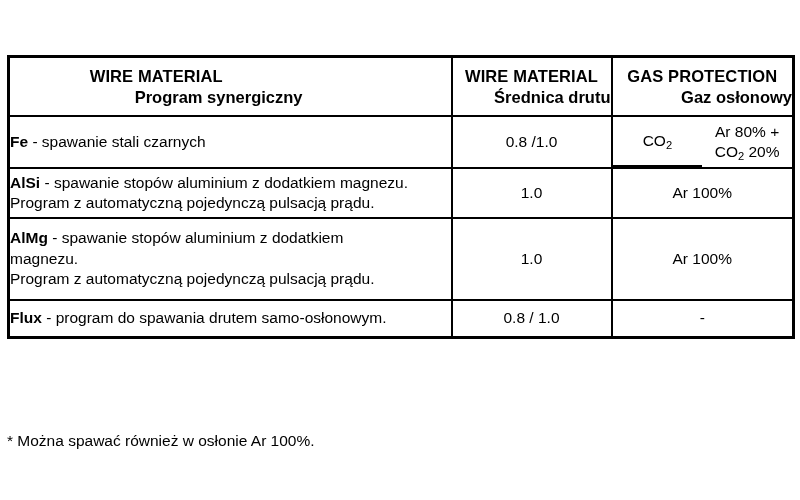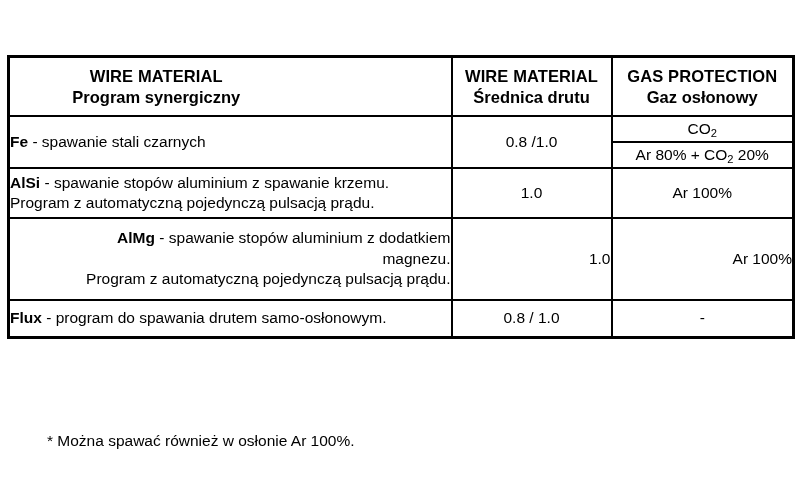--- a/index.html
+++ b/index.html
@@ -60,20 +60,21 @@
     font-weight: bold;
     font-size: 16.5px;
     letter-spacing: 0.1px;
     line-height: 1.22;
   }
   .hdr-pl {
     display: block;
     font-weight: bold;
     font-size: 16.5px;
     line-height: 1.22;
+    text-align: right;
   }
   .header-material .hdr-en,
   .header-material .hdr-pl {
     
     padding-right: 148px;
   }
 
   
   td.material-cell {
     text-align: left;
@@ -85,28 +86,28 @@
   }
   .mat-code { font-weight: bold; }
   .mat-line { display: block; white-space: nowrap; }
   .mat-line.bold { font-weight: normal; }
 
   
   tr.row-fe   td { height: 50px; }
   tr.row-ss   td { height: 47px; }
   tr.row-cusi td { height: 47px; }
   tr.row-alsi td { height: 48px; }
-  tr.row-almg td { height: 80px; text-align: right; }
+  tr.row-almg td { height: 80px; }
   tr.row-flux td { height: 35px; }
 
   
   td.gas-split { padding: 0; }
   .gas-split-inner {
     display: flex;
-    flex-direction: column;
+    flex-direction: row;
     height: 100%;
   }
   .gas-sub {
     flex: 1 1 0;
     display: flex;
     align-items: center;
     justify-content: center;
     text-align: center;
   }
   .gas-sub.top { border-bottom: 2px solid #000; }
@@ -119,21 +120,20 @@
   }
 
   
   #footnote {
     position: absolute;
     left: 7px;
     top: 431px;
     font-size: 15.5px;
     line-height: 1.3;
     white-space: nowrap;
-    margin-left: 40px;
   }
 </style>
 </head>
 <body>
 
 <div id="sheet">
 
   <table id="wire-table">
     <colgroup>
       <col class="c-material">
@@ -168,21 +168,21 @@
                 <span><span>CO</span><sub>2</sub><span></span></span>
               </div>
               <div class="gas-sub">
                 <span><span>Ar 80% + CO</span><sub>2</sub><span> 20%</span></span>
               </div>
             </div>
           </td>
         </tr>
         <tr class="row-alsi">
           <td class="material-cell">
-            <span class="mat-line"><span class="mat-code">AlSi</span><span> - spawanie stopów aluminium z spawanie krzemu.</span></span>
+            <span class="mat-line"><span class="mat-code">AlSi</span><span> - spawanie stopów aluminium z dodatkiem magnezu.</span></span>
             <span class="mat-line bold"><span>Program z automatyczną pojedynczą pulsacją prądu.</span></span>
           </td>
           <td class="diameter-cell">1.0</td>
           <td class="gas-cell"><span><span>Ar 100%</span><sub></sub><span></span></span></td>
         </tr>
         <tr class="row-almg">
           <td class="material-cell">
             <span class="mat-line"><span class="mat-code">AlMg</span><span> - spawanie stopów aluminium z dodatkiem</span></span>
             <span class="mat-line"><span>magnezu.</span></span>
             <span class="mat-line bold"><span>Program z automatyczną pojedynczą pulsacją prądu.</span></span>

